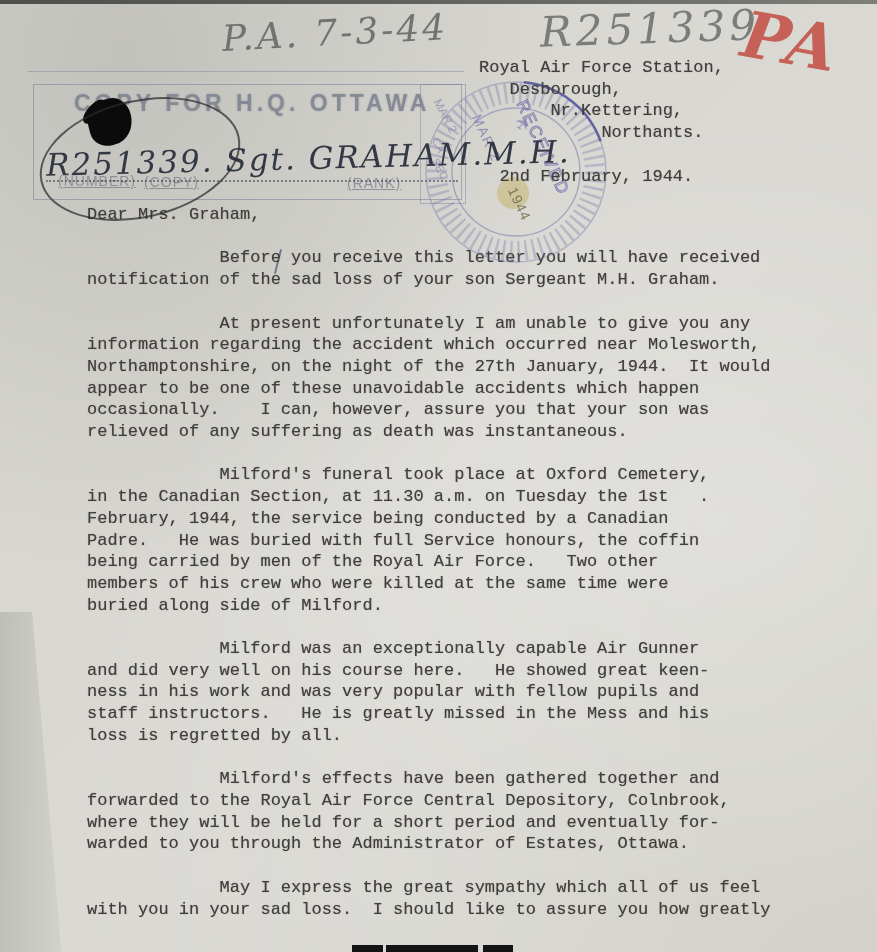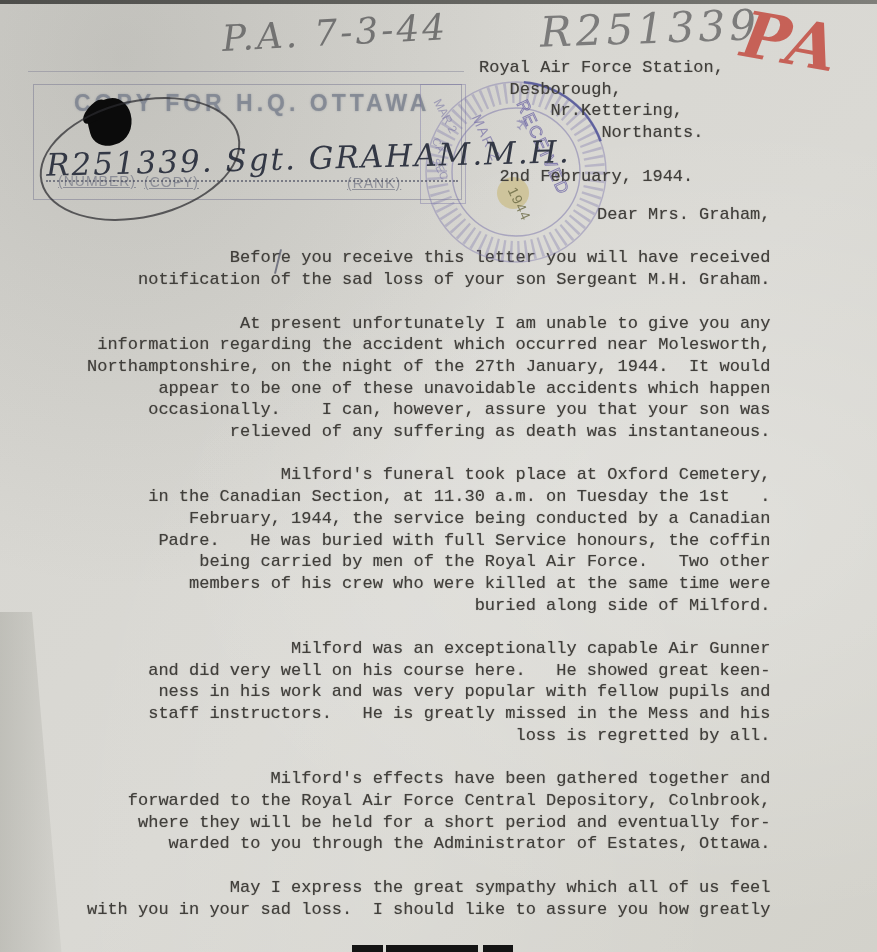--- a/index.html
+++ b/index.html
@@ -16,21 +16,21 @@
     background:linear-gradient(to right,#4e4e4b,#6b6b67 70%,#7f7f7a);}
   .fold-wedge{position:absolute;left:0;top:612px;width:64px;height:340px;
     background:linear-gradient(to right,rgba(160,160,152,0.45),rgba(160,160,152,0.12));
     clip-path:polygon(0 0,50% 0,96% 100%,0 100%);}
   
   .typed{
     position:absolute;white-space:pre;margin:0;
     font-family:"Liberation Mono", monospace;font-size:17px;line-height:21.7px;
     color:#413f3b;text-shadow:0 0 1px rgba(66,64,60,0.55);
   }
-  #letter-body{left:87px;top:204px;text-align:right;}
+  #letter-body{left:87px;top:204px;}
   #letterhead{left:479px;top:57px;z-index:3;}
   
   .hand{position:absolute;font-family:"DejaVu Serif", serif;font-style:italic;white-space:nowrap;}
   #pa-date{left:222px;top:12px;font-size:36px;color:rgba(106,106,106,0.92);letter-spacing:3px;transform:rotate(-3deg);}
   #pencil-regnum{left:540px;top:4px;font-size:42px;color:rgba(110,110,110,0.88);letter-spacing:4px;transform:rotate(-2deg);}
   #red-initials{left:742px;top:4px;font-size:64px;font-weight:bold;color:rgba(194,71,60,0.82);transform:rotate(10deg);letter-spacing:2px;}
   #ink-registration{left:46px;top:140px;font-size:31px;color:#333845;letter-spacing:2px;transform:rotate(-1.5deg);z-index:6;}
   
   .slip-line{position:absolute;left:28px;top:71px;width:436px;height:0;border-top:1.5px solid rgba(115,115,140,0.40);}
   #hq-box{position:absolute;left:33px;top:84px;width:427px;height:114px;border:1.5px solid rgba(108,108,138,0.45);}

